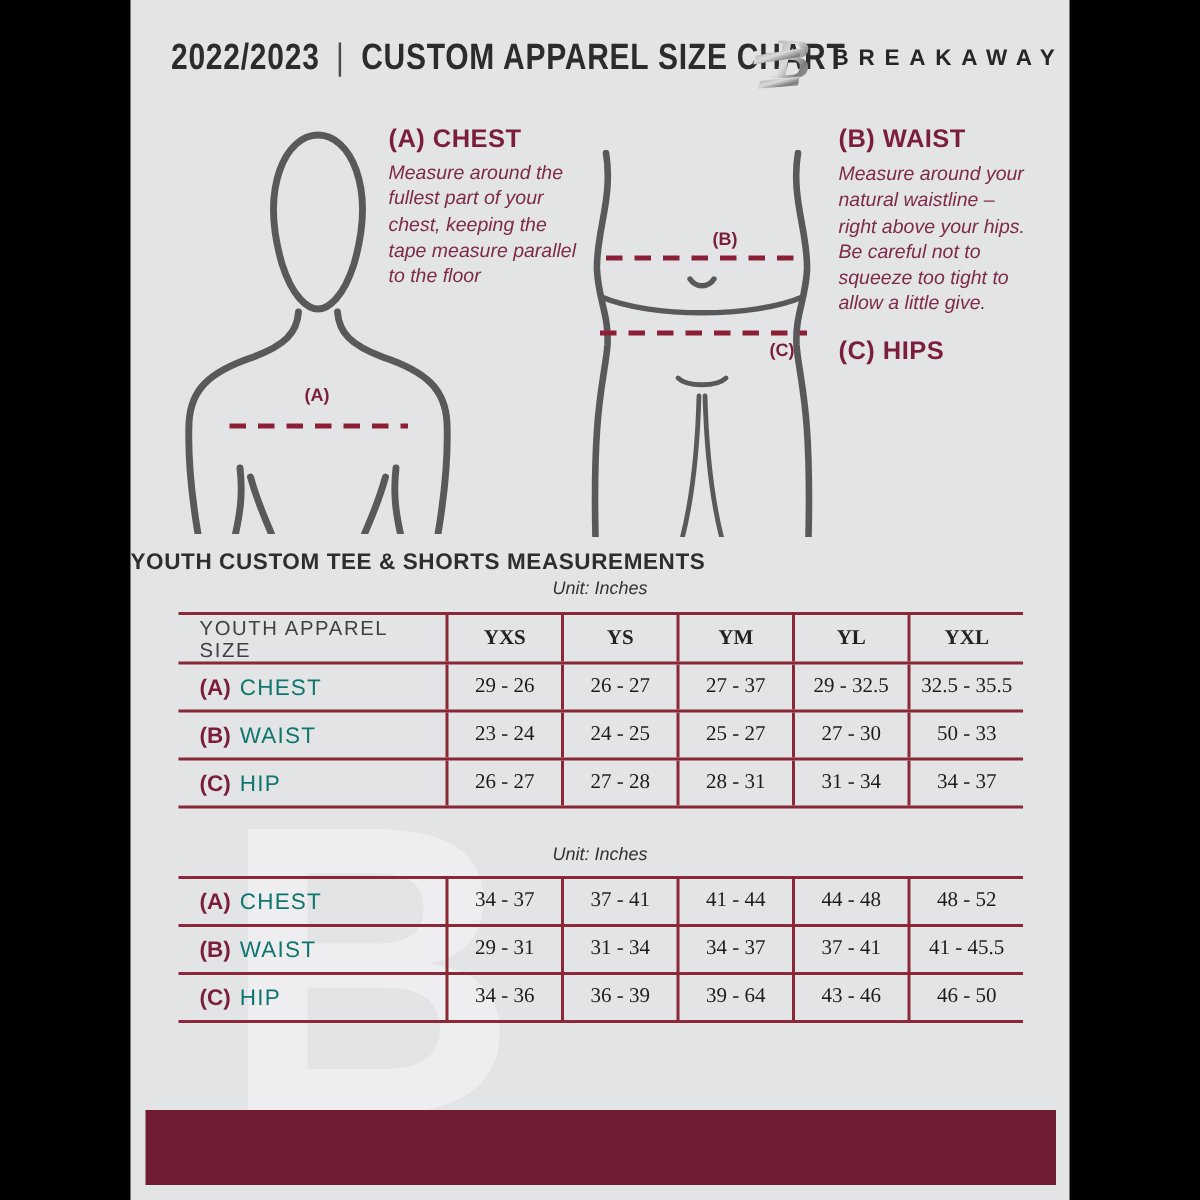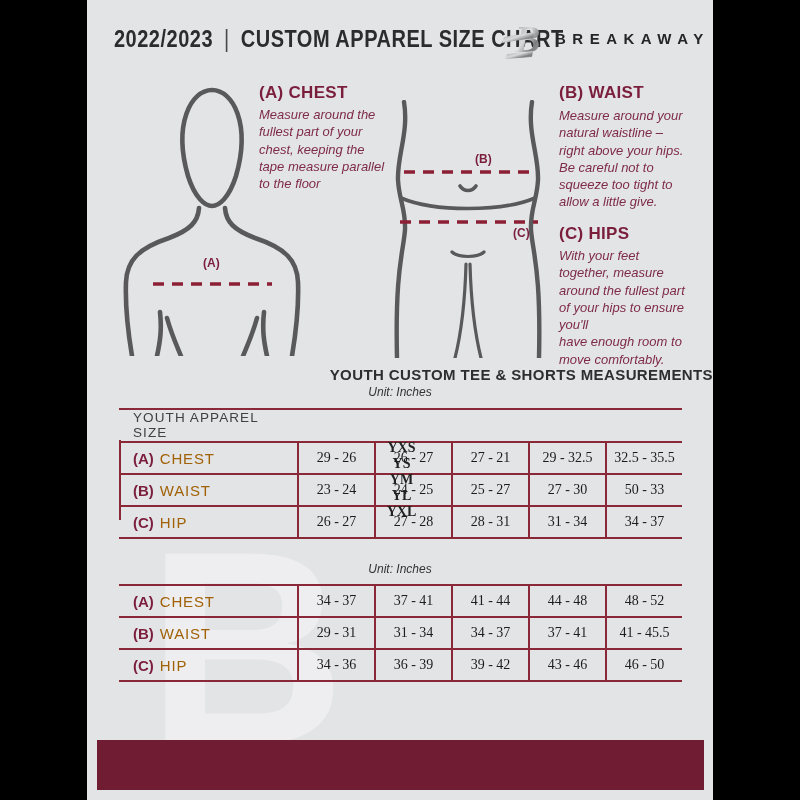--- a/index.html
+++ b/index.html
@@ -20,36 +20,36 @@
     letter-spacing:6.5px;color:#262628;white-space:nowrap;}
 
   
   .fig{position:absolute;}
   .g-head{position:absolute;font-size:17px;font-weight:bold;color:#7b1e3c;letter-spacing:.3px;}
   .g-body{position:absolute;font-size:13px;font-style:italic;color:#7e2a49;line-height:1.33;
     white-space:pre-line;}
   .marker{position:absolute;font-size:12px;font-weight:bold;color:#7b1e3c;}
 
   
-  .sec-title{position:absolute;left:0;width:626px;text-align:right;font-size:15px;
+  .sec-title{position:absolute;left:0;width:626px;text-align:left;font-size:15px;
     font-weight:bold;color:#2e2e30;letter-spacing:.4px;}
   .sec-unit{position:absolute;left:0;width:626px;text-align:center;font-size:12px;
     font-style:italic;color:#333;}
 
   
   .size-table{position:absolute;left:32px;width:563px;border-top:2px solid #8a2838;z-index:2;}
   .trow{display:flex;border-bottom:2px solid #8a2838;height:30px;align-items:stretch;}
-  .trow.thead{height:31px;flex-direction:column;}
+  .trow.thead{height:31px;}
   .c0{width:178px;display:flex;align-items:center;padding-left:14px;box-sizing:border-box;}
   .c{flex:1;display:flex;align-items:center;justify-content:center;
      border-left:2px solid #8a2838;font-size:14px;color:#1c1c1e;font-family:Liberation Serif, serif;}
   .hc{font-size:13.5px;color:#414143;letter-spacing:1.1px;}
   .ch{font-weight:bold;font-size:14px;color:#222;}
   .rk{font-weight:bold;color:#7b1e3c;font-size:15px;margin-right:6px;}
-  .rl{color:#a16207;font-size:15px;letter-spacing:.8px;}
+  .rl{color:#0f766e;font-size:15px;letter-spacing:.8px;}
 
   .watermark{position:absolute;left:60px;top:550px;font-size:275px;line-height:195px;
     font-weight:bold;color:#ffffff;opacity:.40;z-index:1;}
   .footer-bar{position:absolute;left:10px;top:740px;width:607px;height:50px;
     background:#701d34;z-index:3;}
 </style>
 </head>
 <body>
 
 <div class="page">
@@ -114,27 +114,20 @@
 
   <div class="g-head" style="left:472px;top:83px;">(B) WAIST</div>
   <div class="g-body" style="left:472px;top:107px;width:165px;">Measure around your
 natural waistline –
 right above your hips.
 Be careful not to
 squeeze too tight to
 allow a little give.</div>
 
   <div class="g-head" style="left:472px;top:224px;">(C) HIPS</div>
-  <div class="g-body" style="left:472px;top:247px;width:168px;">With your feet
-together, measure
-around the fullest part
-of your hips to ensure
-you'll
-have enough room to
-move comfortably.</div>
 
   <div class="watermark">B</div>
 
   <div class="sec-title" style="top:366px;">YOUTH CUSTOM TEE &amp; SHORTS MEASUREMENTS</div>
   <div class="sec-unit" style="top:385px;">Unit: Inches</div>
 
   <div class="size-table" style="top:408px;">
     <div class="trow thead">
       <div class="c0 hc">YOUTH APPAREL SIZE</div>
       <div class="c ch">YXS</div>
@@ -143,21 +136,21 @@
       <div class="c ch">YL</div>
       <div class="c ch">YXL</div>
     </div>
     <div class="trow">
       <div class="c0">
         <span class="rk">(A)</span>
         <span class="rl">CHEST</span>
       </div>
       <div class="c">29 - 26</div>
       <div class="c">26 - 27</div>
-      <div class="c">27 - 21</div>
+      <div class="c">27 - 37</div>
       <div class="c">29 - 32.5</div>
       <div class="c">32.5 - 35.5</div>
     </div>
     <div class="trow">
       <div class="c0">
         <span class="rk">(B)</span>
         <span class="rl">WAIST</span>
       </div>
       <div class="c">23 - 24</div>
       <div class="c">24 - 25</div>
@@ -203,21 +196,21 @@
       <div class="c">37 - 41</div>
       <div class="c">41 - 45.5</div>
     </div>
     <div class="trow">
       <div class="c0">
         <span class="rk">(C)</span>
         <span class="rl">HIP</span>
       </div>
       <div class="c">34 - 36</div>
       <div class="c">36 - 39</div>
-      <div class="c">39 - 42</div>
+      <div class="c">39 - 64</div>
       <div class="c">43 - 46</div>
       <div class="c">46 - 50</div>
     </div>
   </div>
 
   <div class="footer-bar"></div>
 
 </div>
 
 </body></html>

